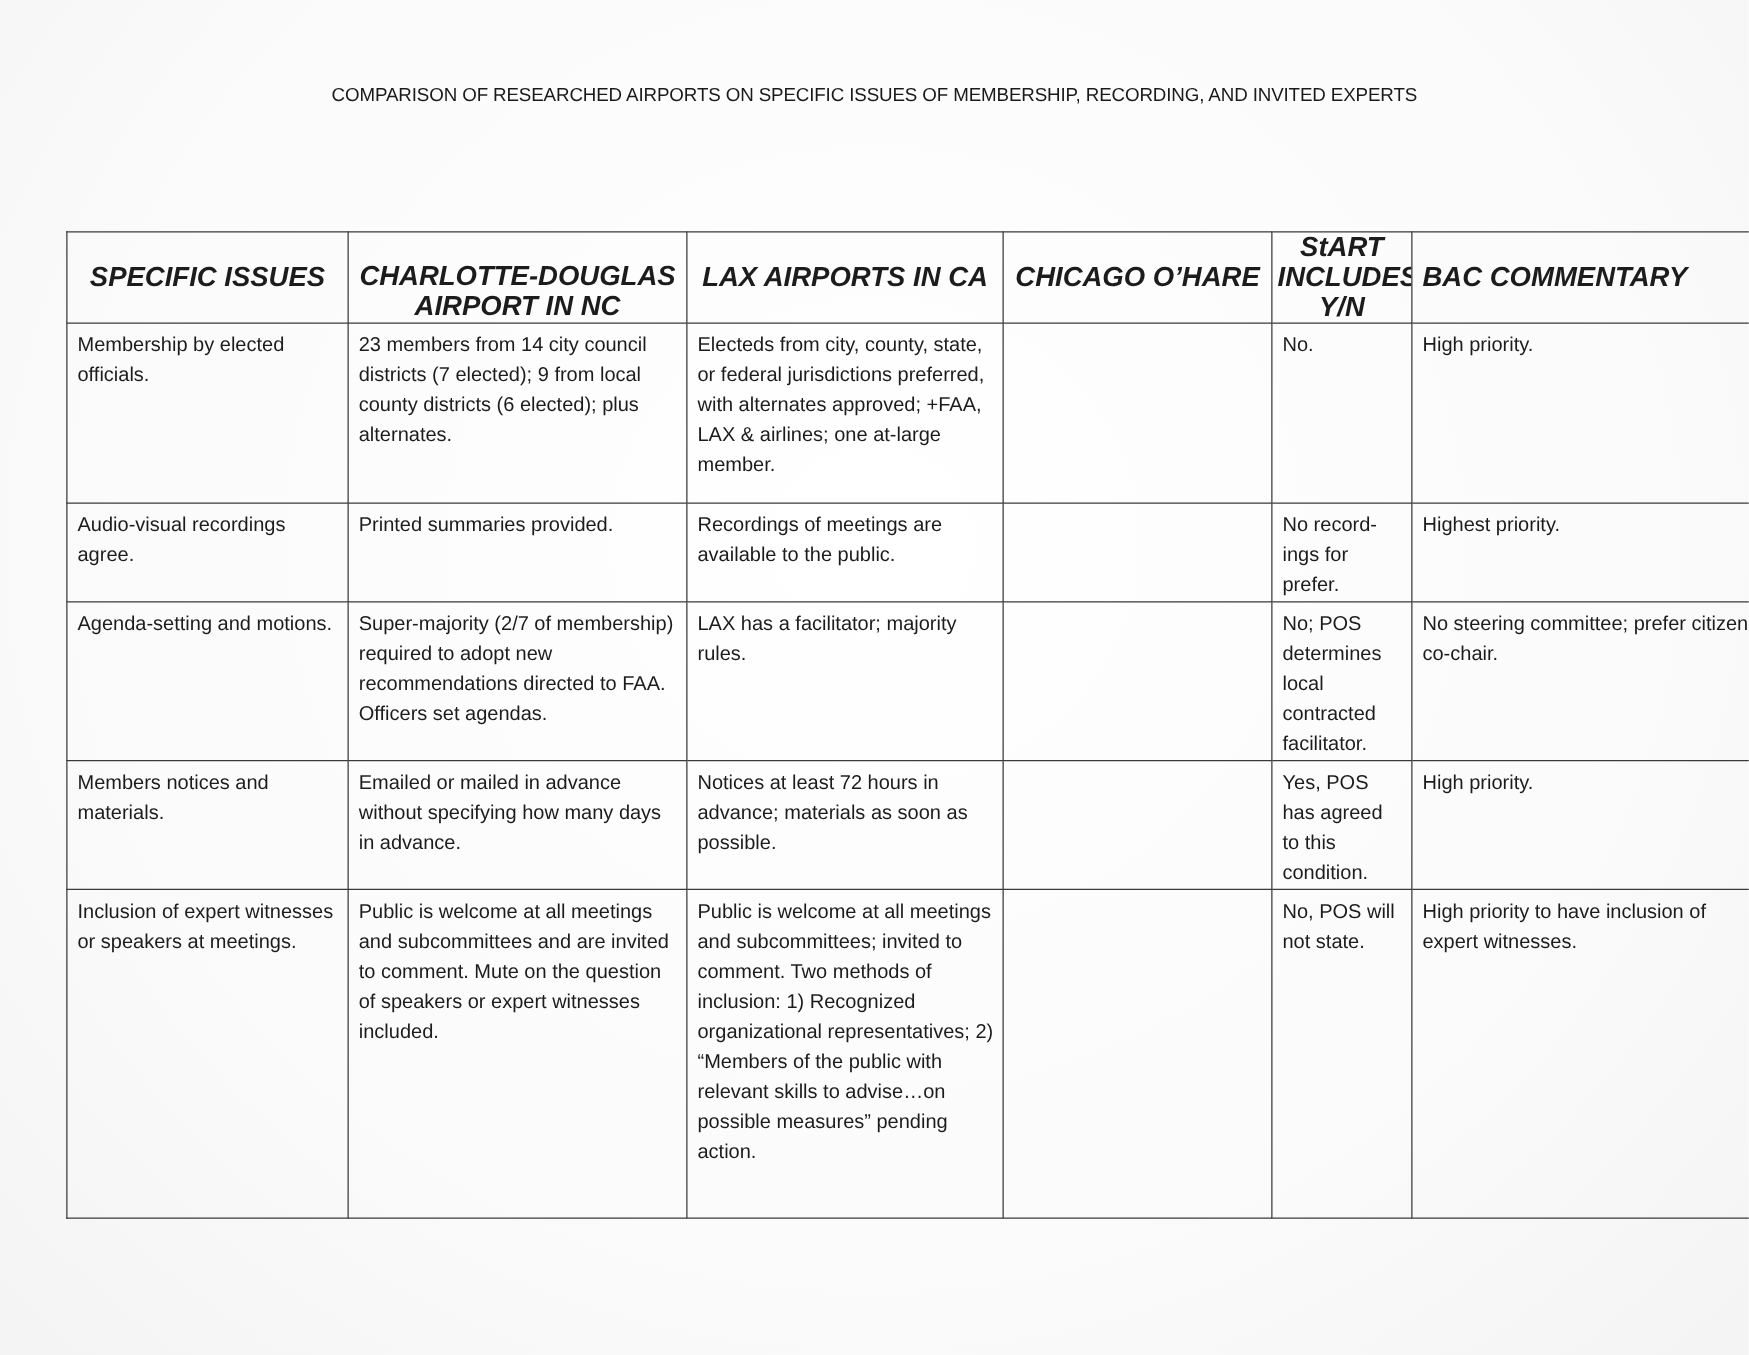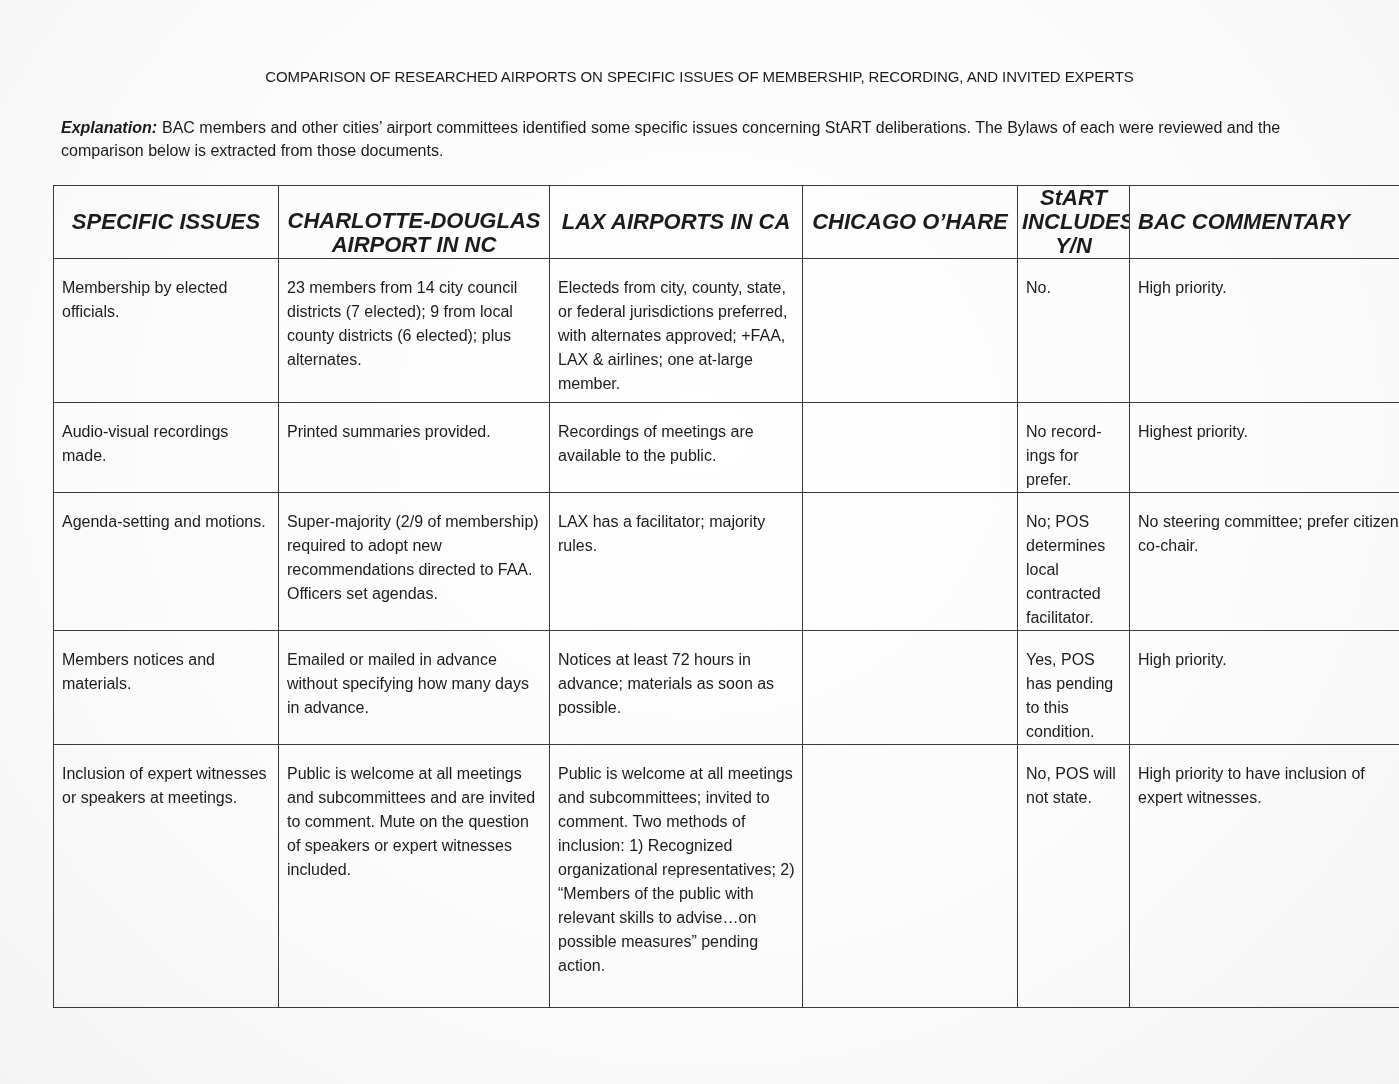--- a/index.html
+++ b/index.html
@@ -65,42 +65,41 @@
   table.cmp th {
     font-style: italic;
     font-weight: bold;
     text-align: center;
     vertical-align: middle;
     font-size: 22px;
     line-height: 24px;
     padding: 0 4px;
   }
   table.cmp th.left { text-align: left; padding-left: 8px; }
-  table.cmp td { padding-top: 17px; }
+  table.cmp td { padding-top: 6px; }
   .c1 { width: 225px; }
   .c2 { width: 271px; }
   .c3 { width: 253px; }
   .c4 { width: 215px; }
   .c5 { width: 112px; }
   .c6 { width: 284px; }
   tr.hdr { height: 73px; }
   tr.r1 { height: 144px; }
   tr.r2 { height: 72px; }
   tr.r3 { height: 120px; }
   tr.r4 { height: 96px; }
   tr.r5 { height: 263px; }
 </style>
 </head>
 <body>
 
 <div class="page">
 
   <div class="doc-title">COMPARISON OF RESEARCHED AIRPORTS ON SPECIFIC ISSUES OF MEMBERSHIP, RECORDING, AND INVITED EXPERTS</div>
 
-  <div class="explanation"><span class="lead">Explanation:</span><span>BAC members and other cities’ airport committees identified some specific issues concerning StART deliberations. The Bylaws of each were reviewed and the comparison below is extracted from those documents.</span></div>
 
   <table class="cmp">
     <colgroup>
       <col class="c1">
         <col class="c2">
         <col class="c3">
         <col class="c4">
         <col class="c5">
         <col class="c6">
     </colgroup>
@@ -117,41 +116,41 @@
     <tbody>
       <tr class="r1">
         <td>Membership by elected officials.</td>
         <td>23 members from 14 city council districts (7 elected); 9 from local county districts (6 elected); plus alternates.</td>
         <td>Electeds from city, county, state, or federal jurisdictions preferred, with alternates approved; +FAA, LAX &amp; airlines; one at-large member.</td>
         <td></td>
         <td>No.</td>
         <td>High priority.</td>
       </tr>
       <tr class="r2">
-        <td>Audio-visual recordings made.</td>
+        <td>Audio-visual recordings agree.</td>
         <td>Printed summaries provided.</td>
         <td>Recordings of meetings are available to the public.</td>
         <td></td>
         <td>No record-ings for prefer.</td>
         <td>Highest priority.</td>
       </tr>
       <tr class="r3">
         <td>Agenda-setting and motions.</td>
-        <td>Super-majority (2/9 of membership) required to adopt new recommendations directed to FAA.  Officers set agendas.</td>
+        <td>Super-majority (2/7 of membership) required to adopt new recommendations directed to FAA.  Officers set agendas.</td>
         <td>LAX has a facilitator; majority rules.</td>
         <td></td>
         <td>No; POS determines local contracted facilitator.</td>
         <td>No steering committee; prefer  citizen co-chair.</td>
       </tr>
       <tr class="r4">
         <td>Members notices and materials.</td>
         <td>Emailed or mailed in advance without specifying how many days in advance.</td>
         <td>Notices at least 72 hours in advance; materials as soon as possible.</td>
         <td></td>
-        <td>Yes, POS has pending to this condition.</td>
+        <td>Yes, POS has agreed to this condition.</td>
         <td>High priority.</td>
       </tr>
       <tr class="r5">
         <td>Inclusion of expert witnesses or speakers at meetings.</td>
         <td>Public is welcome at all meetings and subcommittees and are invited to comment.  Mute on the question of speakers or expert witnesses included.</td>
         <td>Public is welcome at all meetings and subcommittees; invited to comment.  Two methods of inclusion:  1) Recognized organizational representatives; 2) “Members of the public with relevant skills to advise…on possible measures” pending action.</td>
         <td></td>
         <td>No, POS will not state.</td>
         <td>High priority to have inclusion of expert witnesses.</td>
       </tr>

